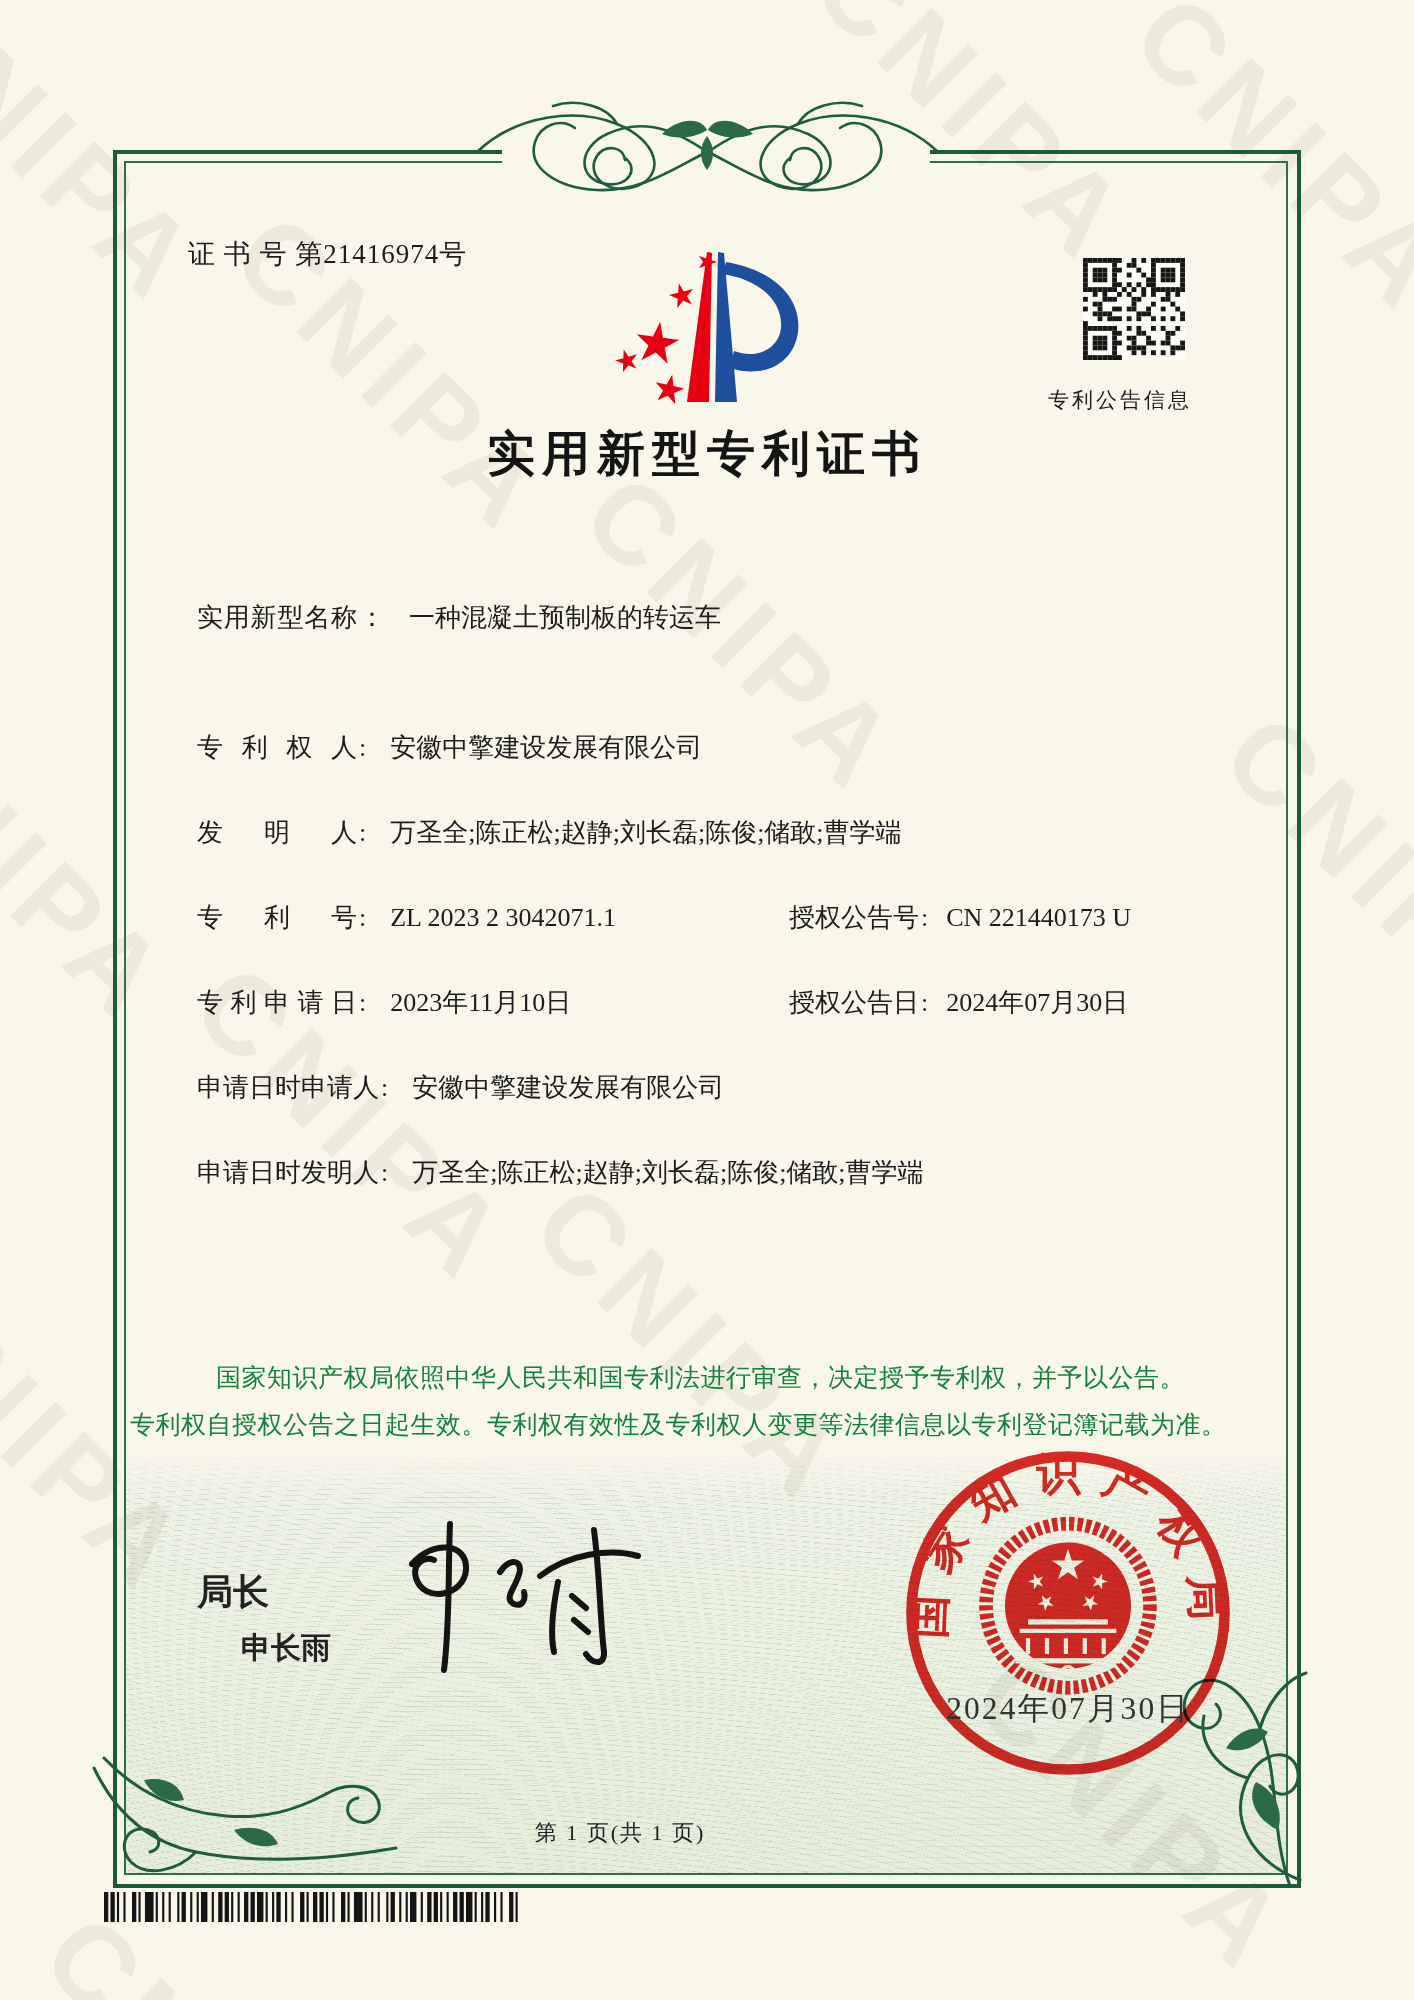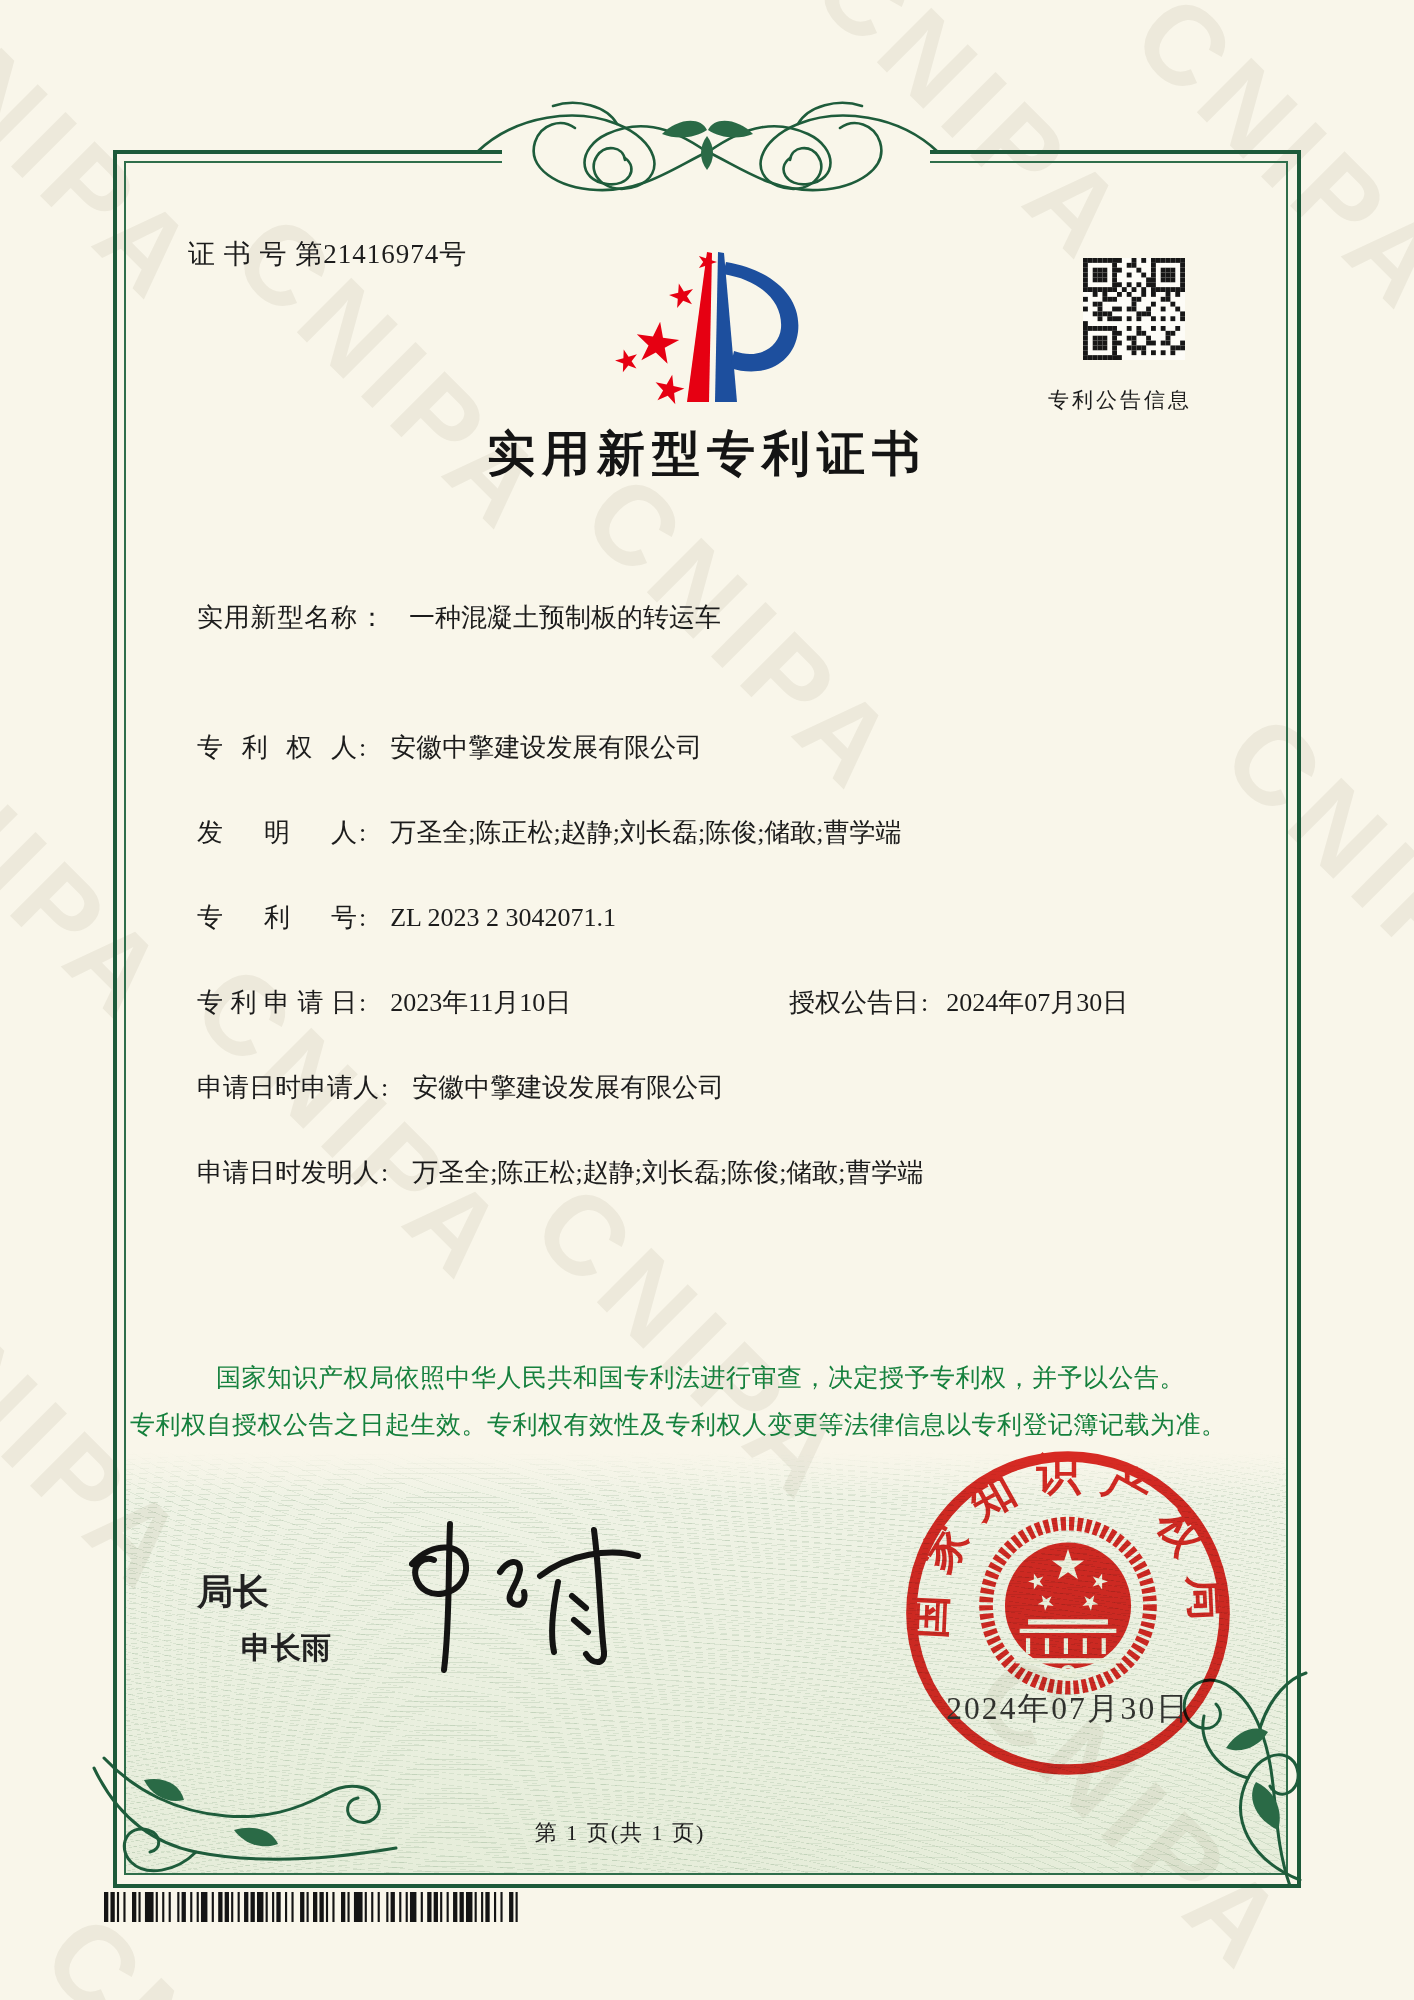--- a/index.html
+++ b/index.html
@@ -363,20 +363,21 @@
       <span class="lbl">实用新型名称</span><span class="colon">：</span><span class="val">一种混凝土预制板的转运车</span>
     </div>
     <div class="row">
       <span class="lbl">专利权人</span><span class="colon">:</span><span class="val">安徽中擎建设发展有限公司</span>
     </div>
     <div class="row">
       <span class="lbl">发明人</span><span class="colon">:</span><span class="val">万圣全;陈正松;赵静;刘长磊;陈俊;储敢;曹学端</span>
     </div>
     <div class="row">
       <span class="lbl">专利号</span><span class="colon">:</span><span class="val">ZL 2023 2 3042071.1</span>
+      <span class="col2"><span>授权公告号</span><span class="colon">:</span><span class="valr">CN 221440173 U</span></span>
     </div>
     <div class="row">
       <span class="lbl">专利申请日</span><span class="colon">:</span><span class="val">2023年11月10日</span>
       <span class="col2"><span>授权公告日</span><span class="colon">:</span><span class="valr">2024年07月30日</span></span>
     </div>
     <div class="row">
       <span class="lbl">申请日时申请人</span><span class="colon">:</span><span class="val">安徽中擎建设发展有限公司</span>
     </div>
     <div class="row">
       <span class="lbl">申请日时发明人</span><span class="colon">:</span><span class="val">万圣全;陈正松;赵静;刘长磊;陈俊;储敢;曹学端</span>

